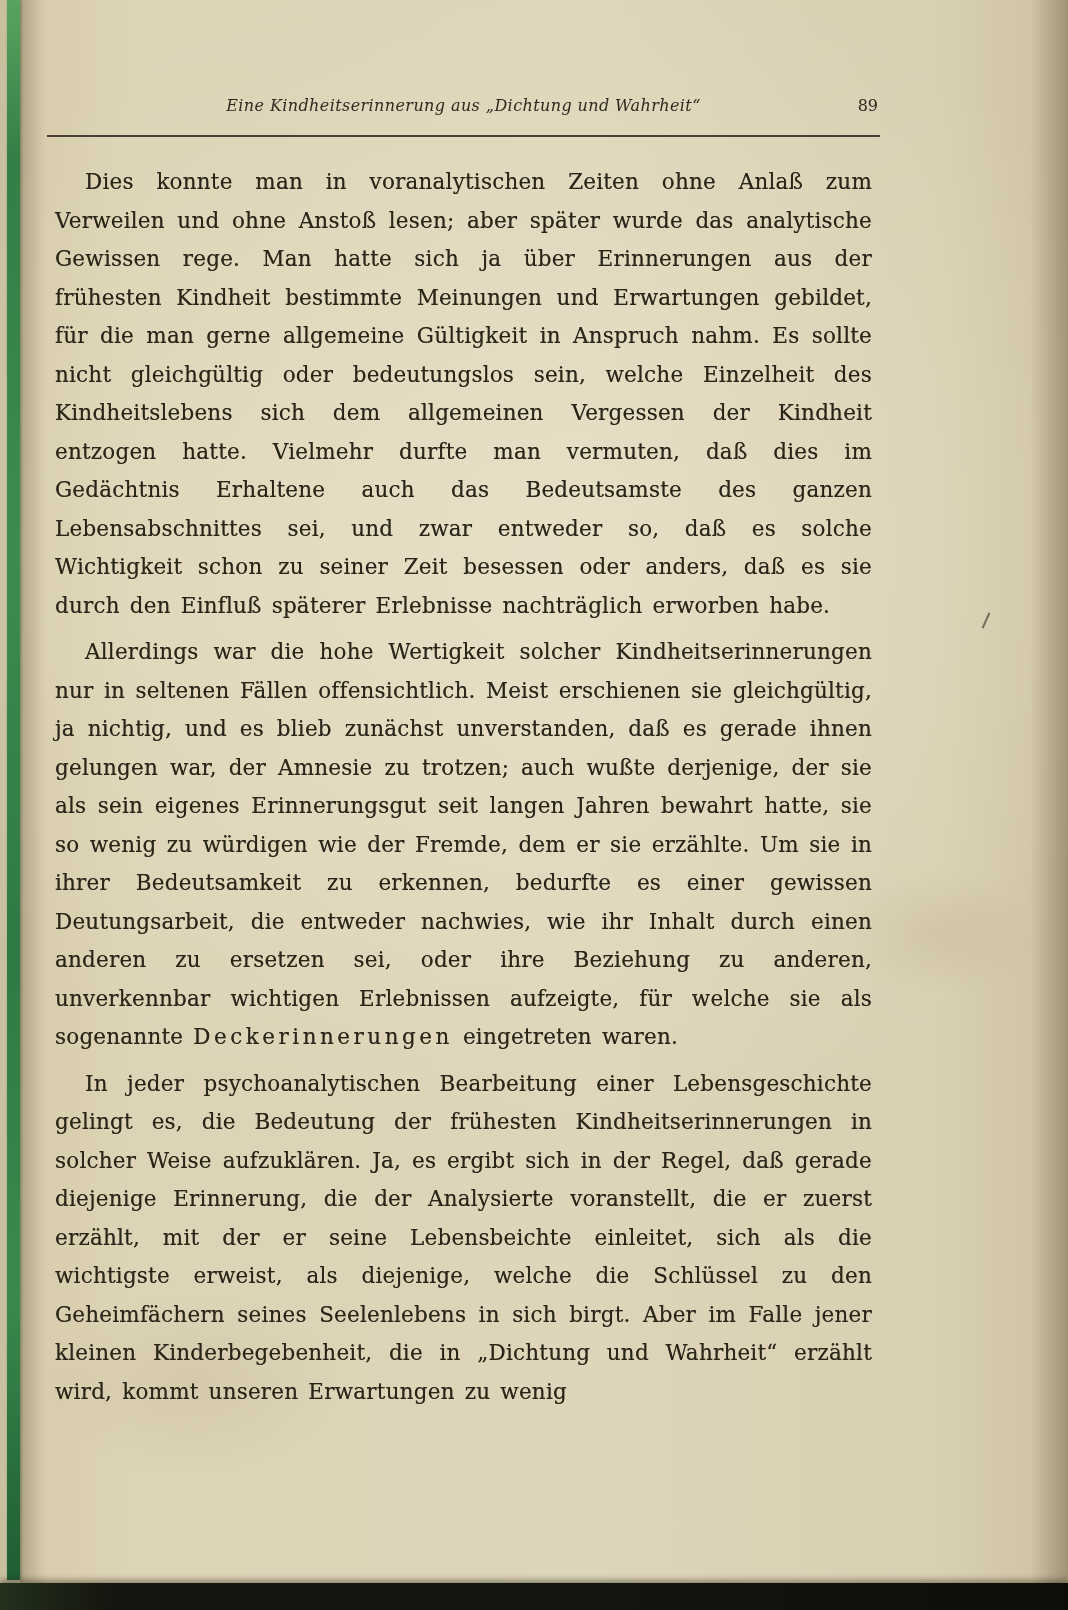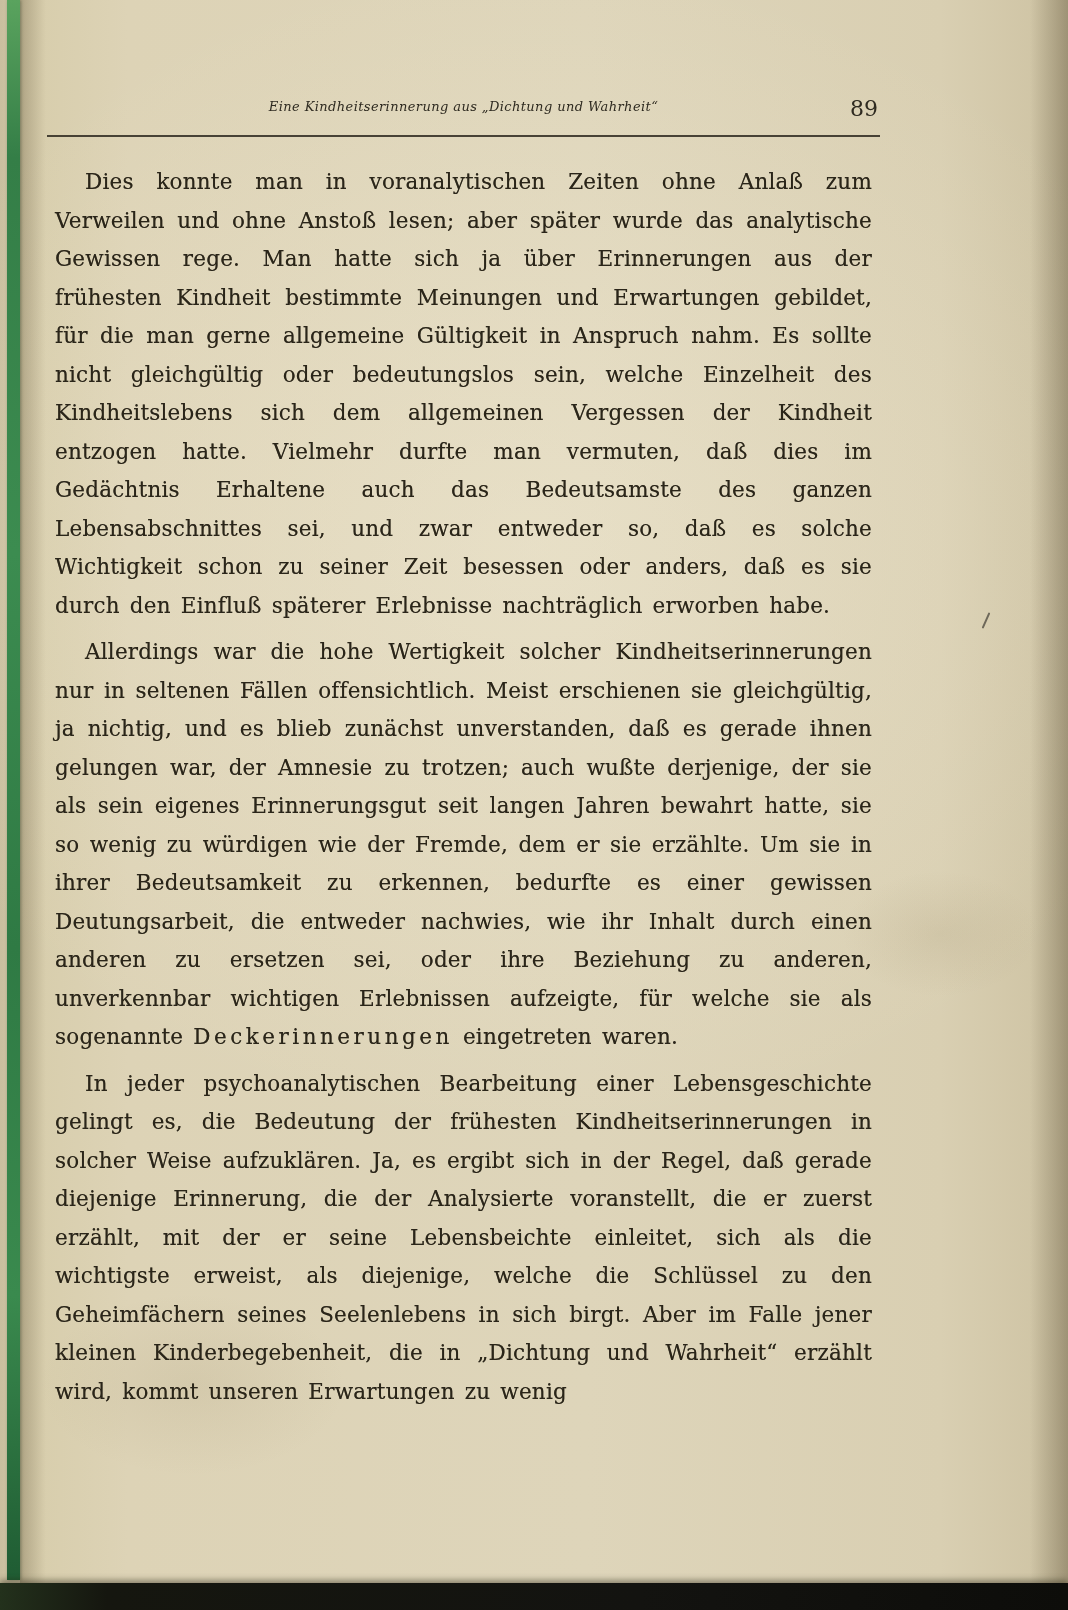--- a/index.html
+++ b/index.html
@@ -77,30 +77,30 @@
     top: 96px;
     width: 833px;
   }
   header.running-header {
     position: relative;
     height: 30px;
     text-align: center;
   }
   .running-title {
     font-style: italic;
-    font-size: 13px;
+    font-size: 16px;
     letter-spacing: 0.4px;
     color: #2e2a20;
     white-space: nowrap;
   }
   .page-number {
     position: absolute;
     right: 2px;
     top: 0;
-    font-size: 22px;
+    font-size: 16px;
     color: #2e2a20;
   }
   .header-rule {
     border-bottom: 2.5px solid rgba(45, 40, 30, 0.85);
     margin-top: 9px;
   }
   main.page-body {
     margin-top: 26px;
     font-size: 21.5px;
     line-height: 38.5px;

